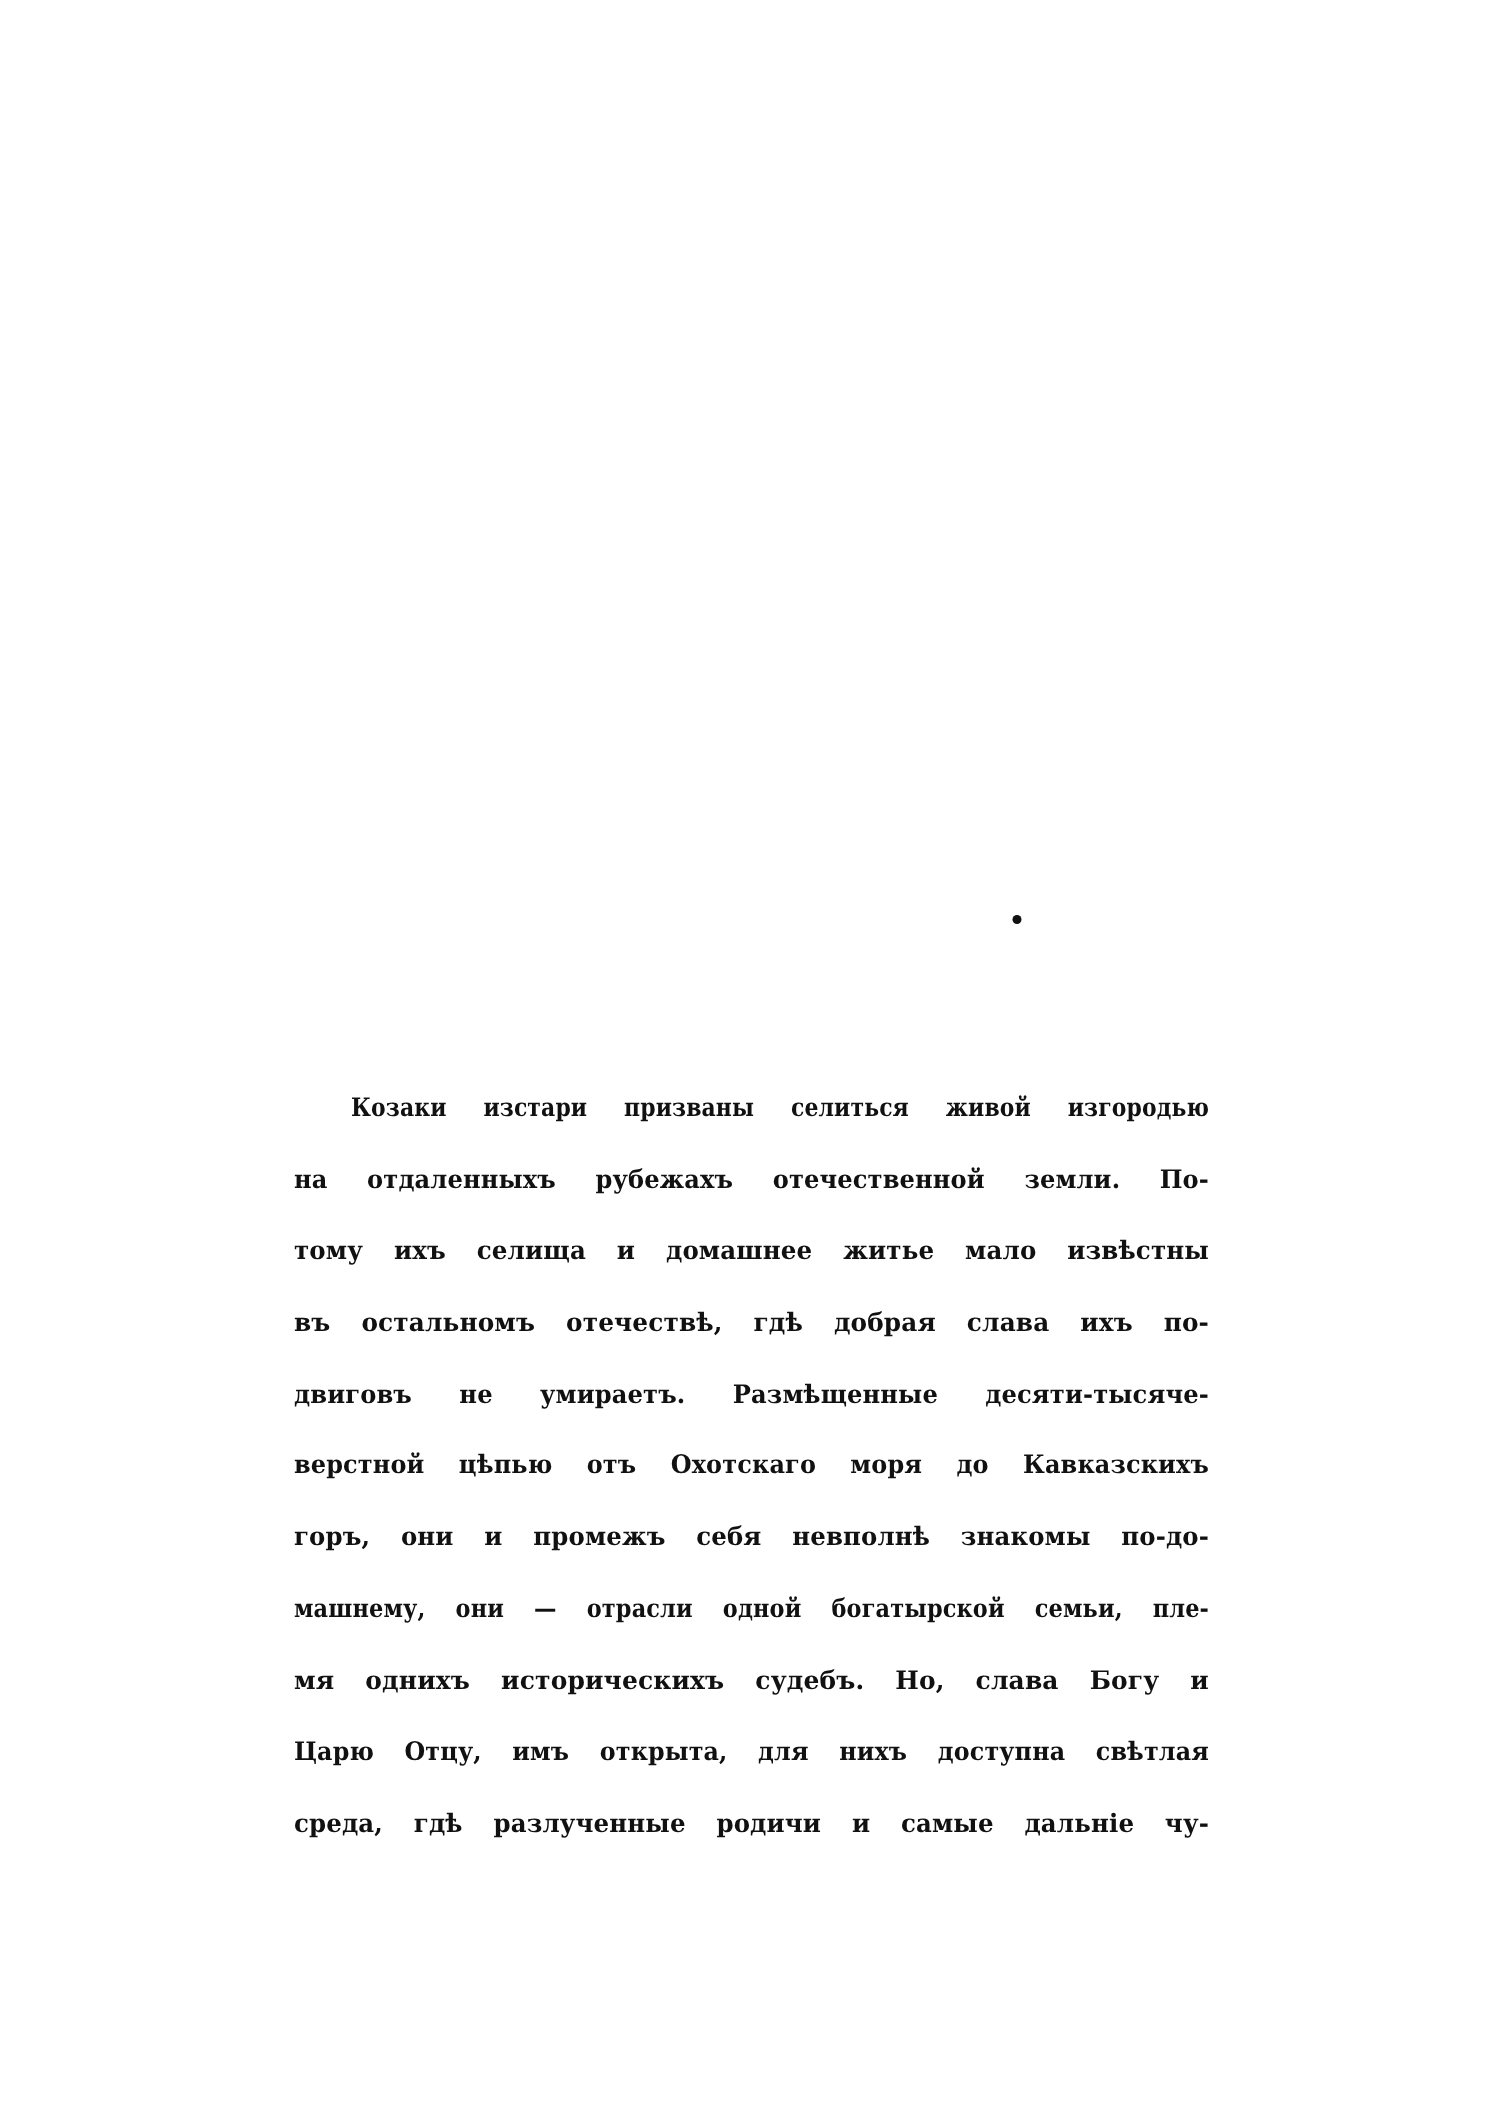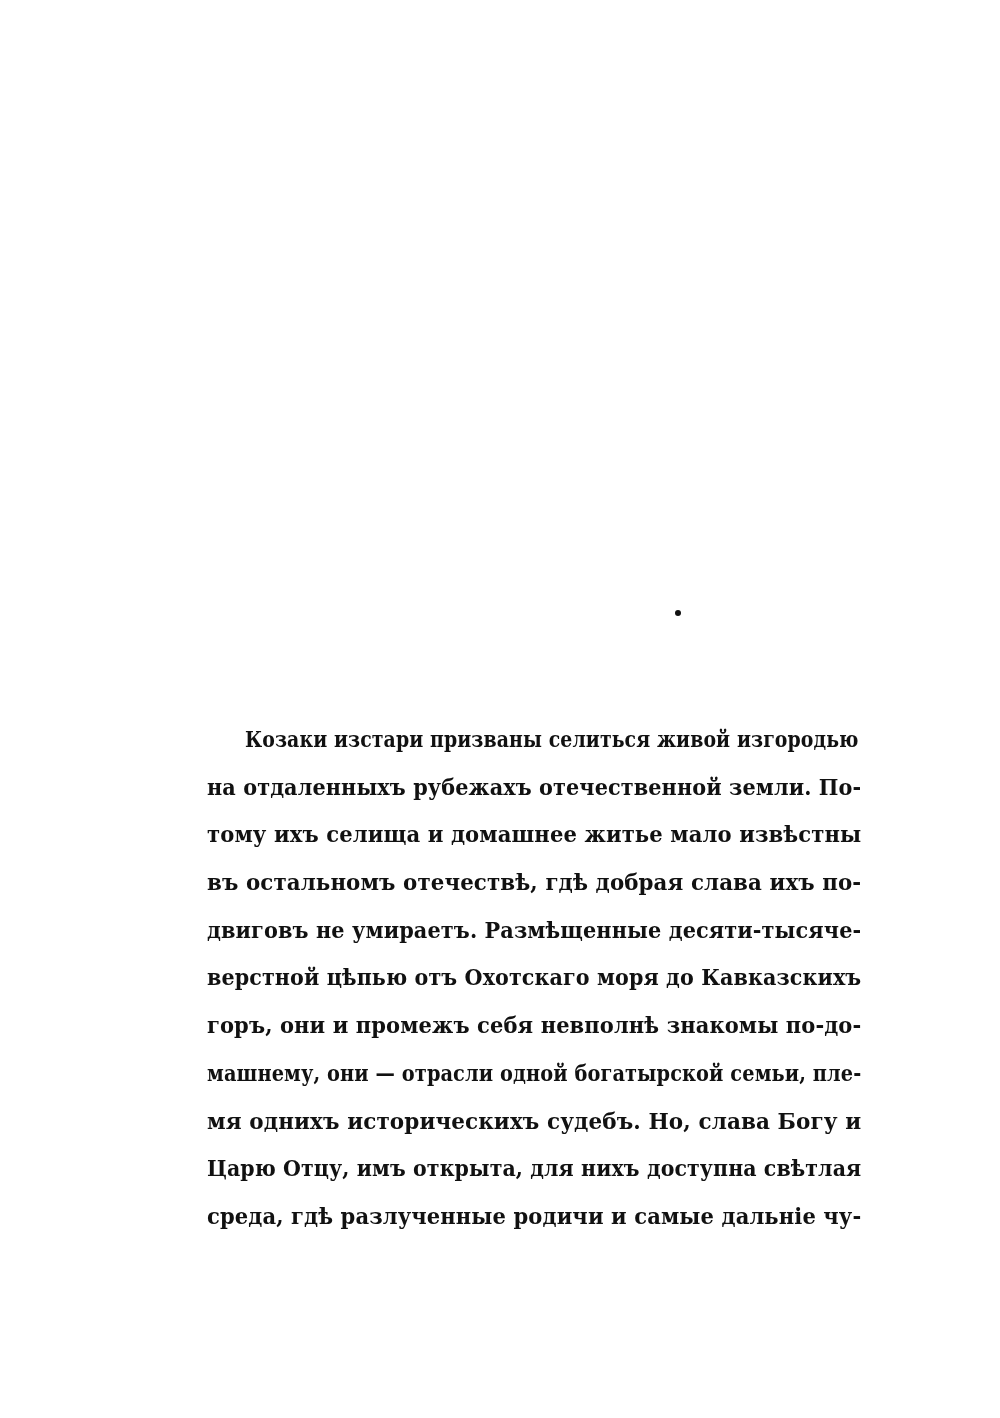--- a/index.html
+++ b/index.html
@@ -28,26 +28,25 @@
     height: 6px;
     border-radius: 50%;
     background: #111;
   }
   .text-block {
     position: absolute;
     left: 196px;
     top: 716px;
     width: 610px;
     font-family: "DejaVu Serif", "Liberation Serif", serif;
-    font-size: 22px;
+    font-size: 17px;
     font-weight: bold;
     color: #111;
     line-height: 47.7px;
     letter-spacing: 0.1px;
-    margin-left: 11px;
   }
   .line {
     display: block;
     white-space: nowrap;
     text-align: justify;
     text-align-last: justify;
     height: 47.7px;
     transform-origin: left center;
   }
   .line.indent {

